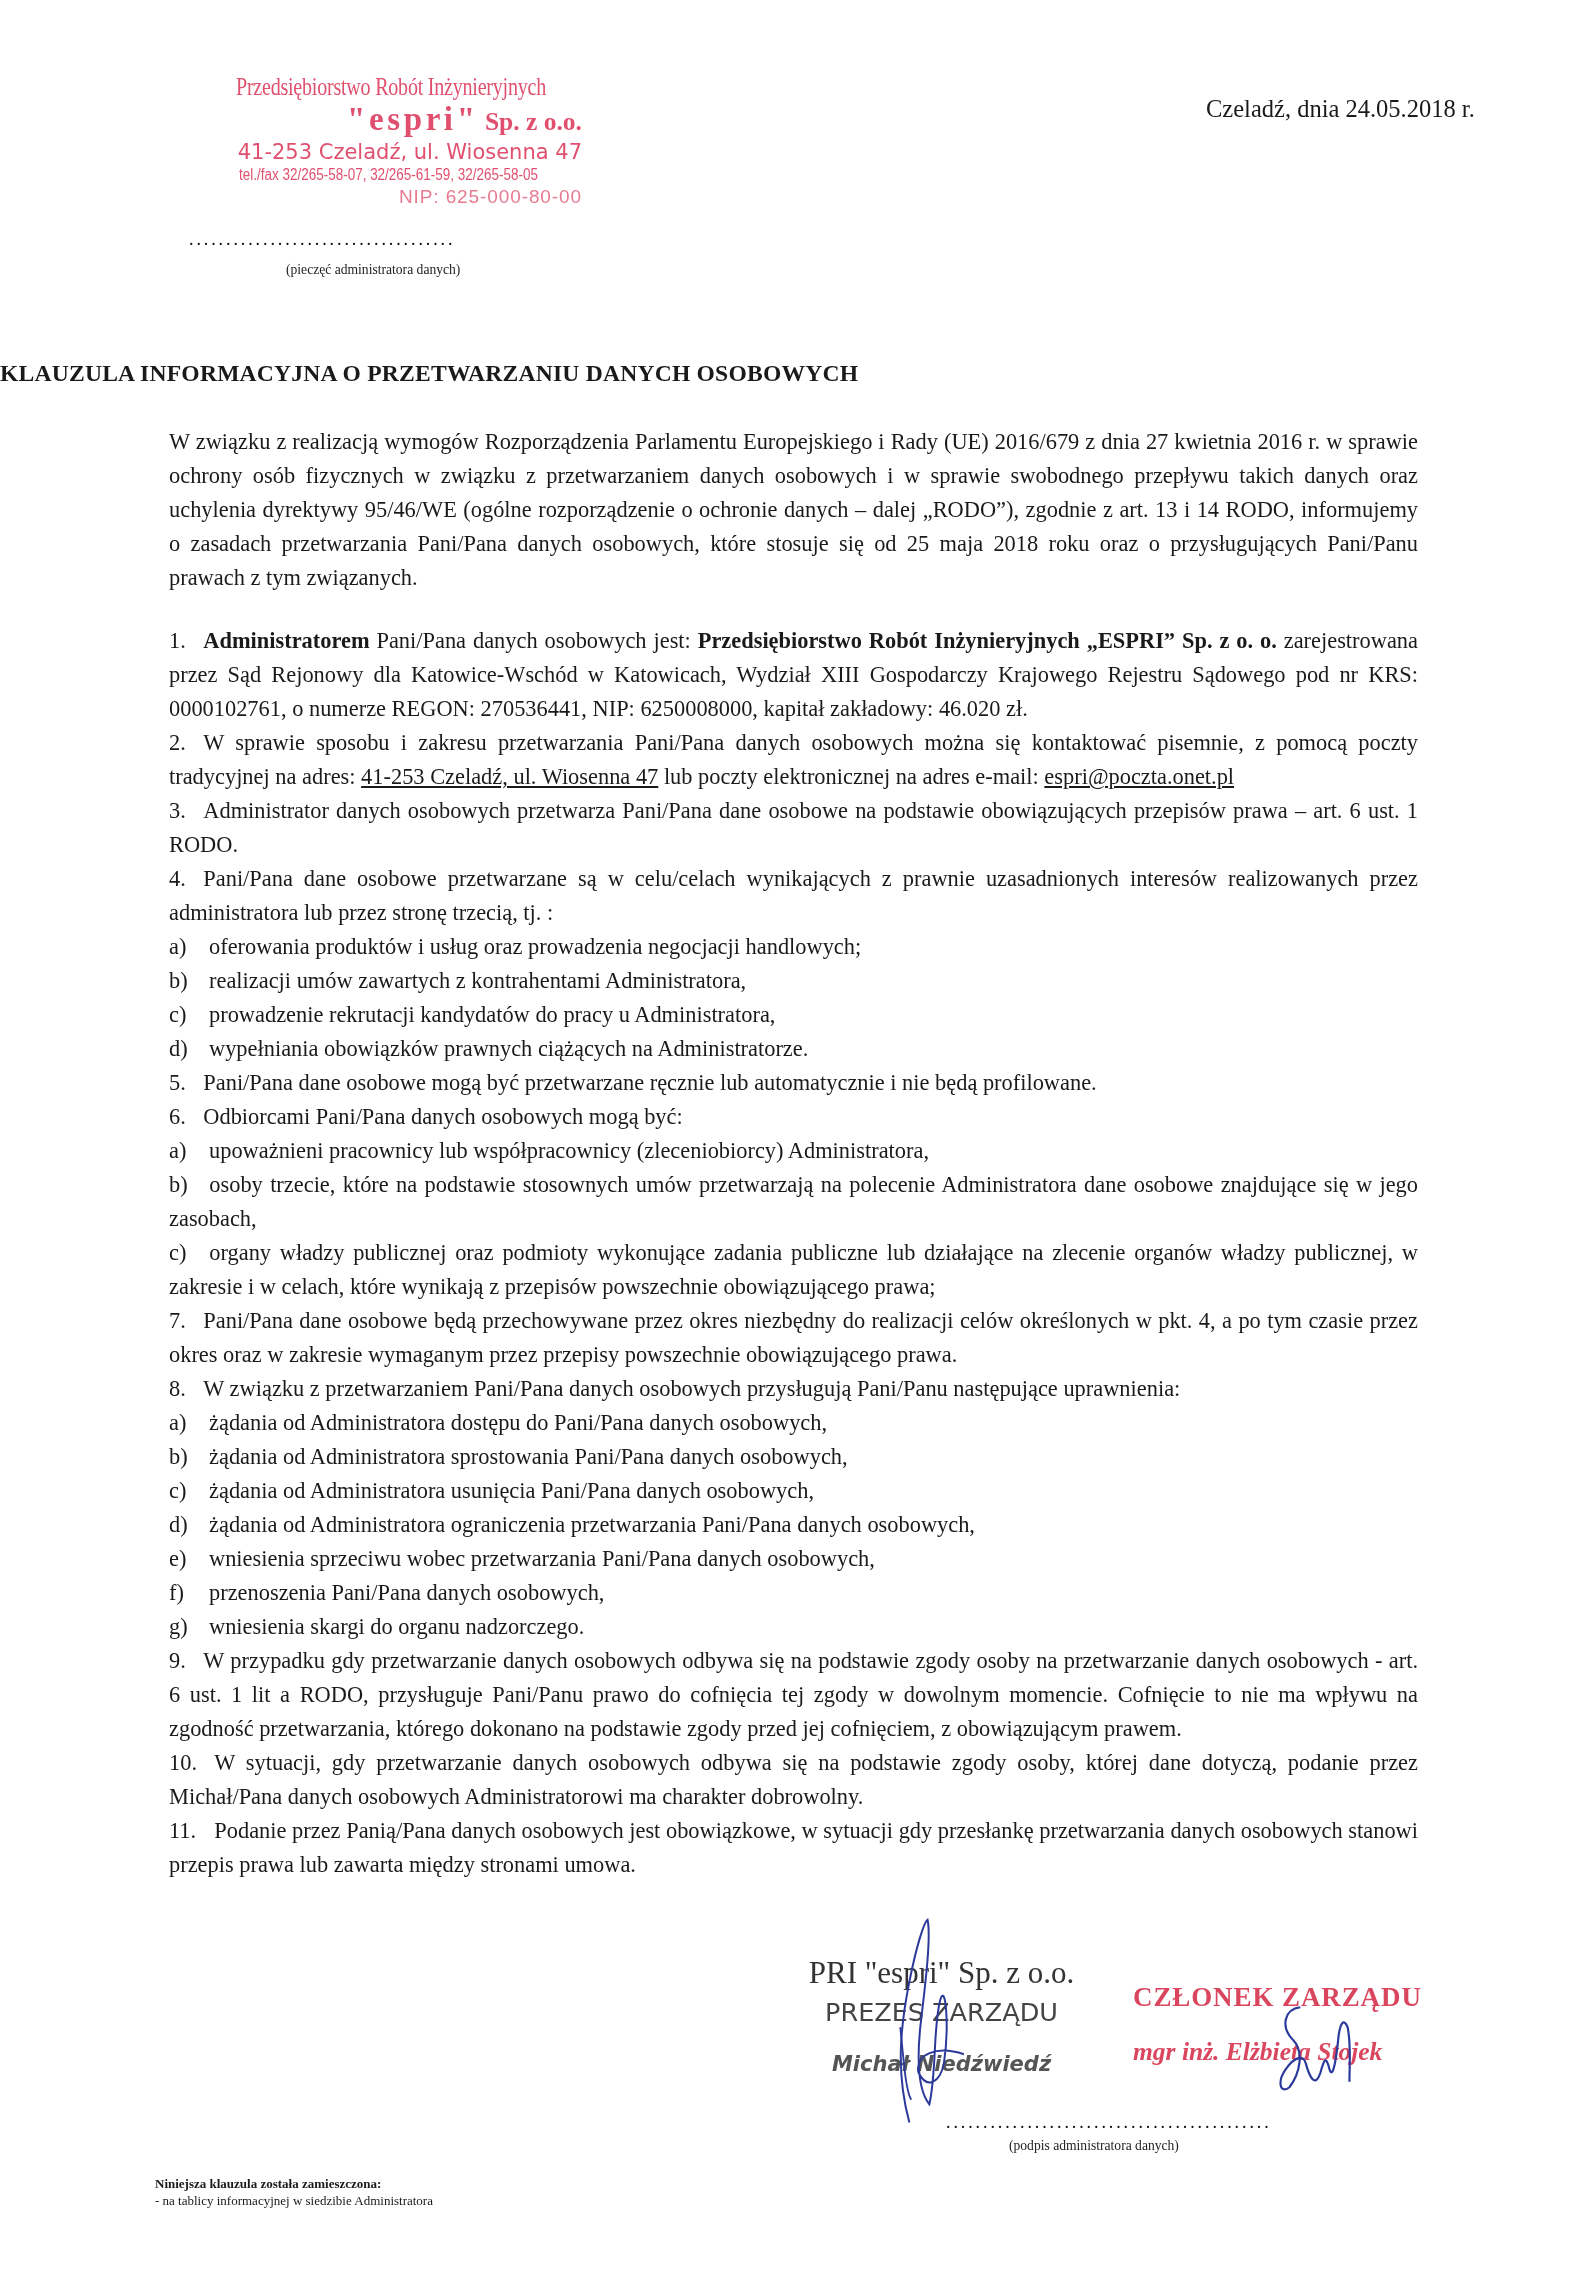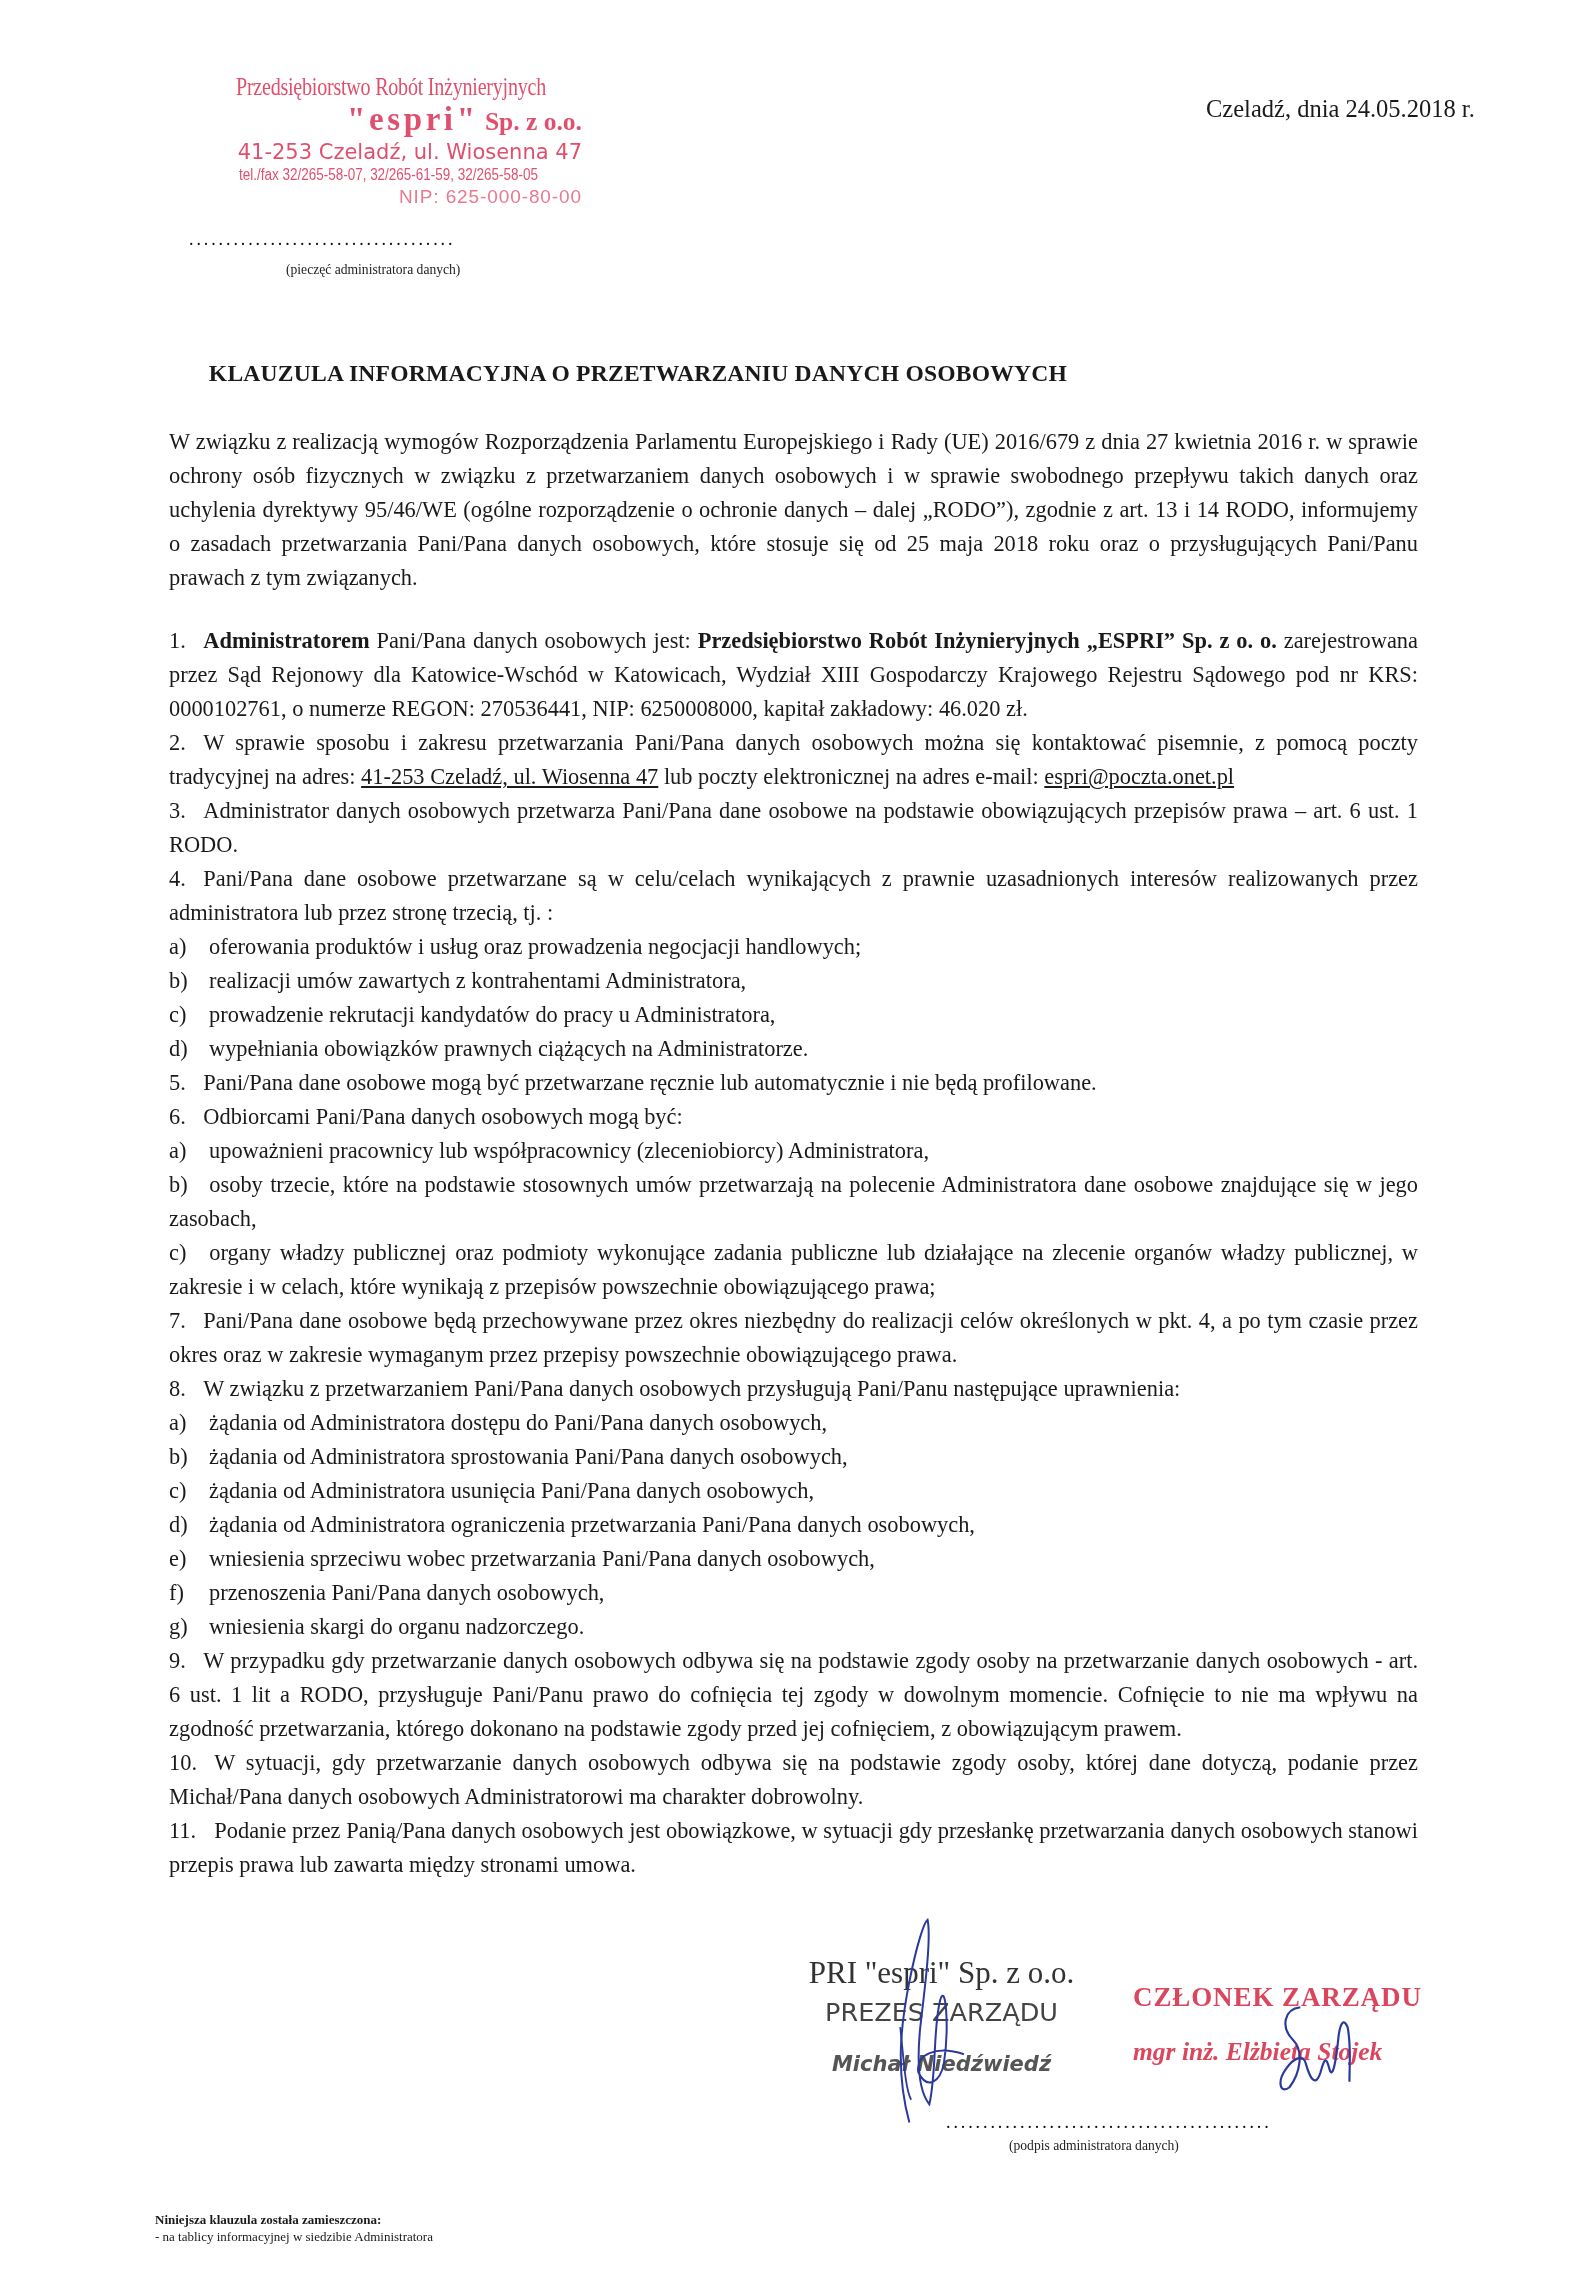--- a/index.html
+++ b/index.html
@@ -14,21 +14,21 @@
     .stamp .l2 .big { font-size: 33px; letter-spacing: 3.6px; }
     .stamp .l3 { font-family: "DejaVu Sans", sans-serif; font-size: 21px; margin-top: 5.5px; white-space: nowrap; }
     .stamp .l4 { font-family: "Liberation Sans", sans-serif; font-size: 17.3px; margin-top: 3.6px; transform: scaleX(0.78); white-space: nowrap; }
     .stamp .l5 { font-family: Liberation Sans, sans-serif; font-size: 19px; margin-top: 3.6px; color: #e67a90; letter-spacing: 0.9px; }
 
     .dots { font-family: "Liberation Serif", serif; color: #111; letter-spacing: 2.9px; font-size: 18px; white-space: nowrap; overflow: hidden; }
     .caption { font-size: 13.6px; color: #222; white-space: nowrap; }
 
     .date { left: 1206px; top: 95px; font-size: 24.5px; white-space: nowrap; }
 
-    .title { left: 0; width: 1276px; top: 360px; text-align: center; font-size: 23.6px; font-weight: bold; letter-spacing: 0.2px; }
+    .title { left: 0; width: 1276px; top: 360px; text-align: left; font-size: 23.6px; font-weight: bold; letter-spacing: 0.2px; }
 
     .body { left: 169px; width: 1249px; font-size: 22.4px; line-height: 34px; }
     .intro { top: 425px; text-align: justify; }
     .intro p { margin: 0; }
 
     .list { top: 624px; text-align: justify; }
     .list .row { margin: 0; }
     .list .row.sub { display: flex; }
     .list .row.sub .mk { width: 40px; flex: none; }
     .list .row .num { display: inline-block; min-width: 27px; margin-right: 7.3px; }
@@ -38,21 +38,21 @@
     
     .sig-left { left: 778px; top: 1955px; width: 327px; text-align: center; color: #333; }
     .sig-left .a { font-family: "Liberation Serif", serif; font-size: 31px; white-space: nowrap; }
     .sig-left .b { font-family: "DejaVu Sans", sans-serif; font-size: 25.5px; margin-top: 5.5px; color: #444; }
     .sig-left .c { font-family: "DejaVu Sans", sans-serif; font-size: 21px; font-style: italic; font-weight: bold; margin-top: 25.5px; color: #555; }
 
     .sig-right { left: 1133px; top: 1982px; width: 327px; color: #d9465e; }
     .sig-right .a { font-family: "Liberation Serif", serif; font-size: 27px; font-weight: bold; letter-spacing: 0.9px; white-space: nowrap; }
     .sig-right .b { font-family: "Liberation Serif", serif; font-size: 25.5px; font-style: italic; font-weight: bold; margin-top: 23.6px; white-space: nowrap; }
 
-    .footer-note { left: 155px; top: 2175px; font-size: 13px; line-height: 17.3px; margin-top: 36px; }
+    .footer-note { left: 155px; top: 2175px; font-size: 13px; line-height: 17.3px; }
     .footer-note .h { font-weight: bold; }
   </style>
 </head>
 <body>
 
 <div class="abs stamp">
   <div class="l1">Przedsiębiorstwo Robót Inżynieryjnych</div>
   <div class="l2"><span class="big">"espri"</span><span> Sp. z o.o.</span></div>
   <div class="l3">41-253 Czeladź, ul. Wiosenna 47</div>
   <div class="l4">tel./fax 32/265-58-07, 32/265-61-59, 32/265-58-05</div>

